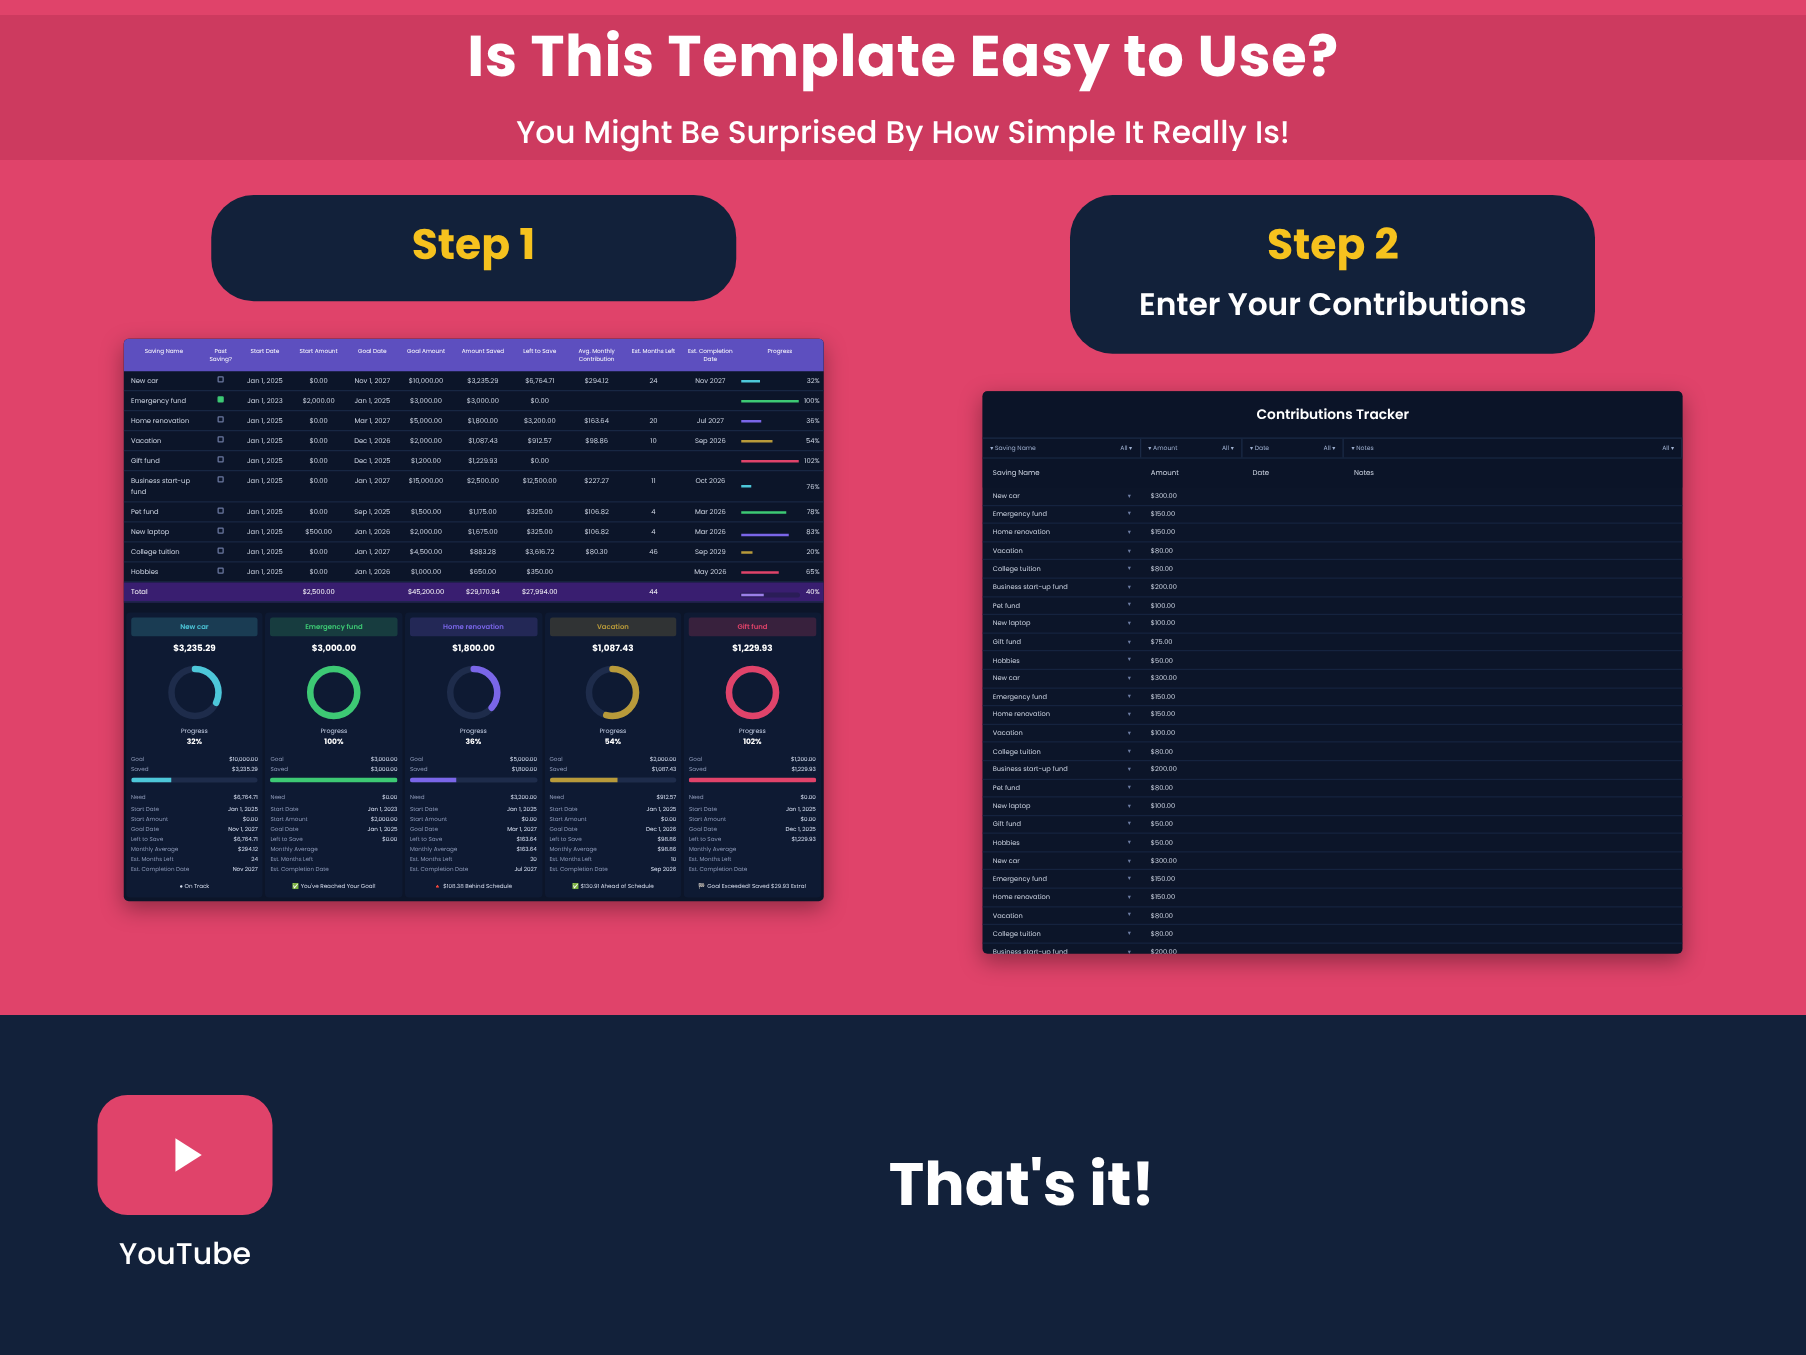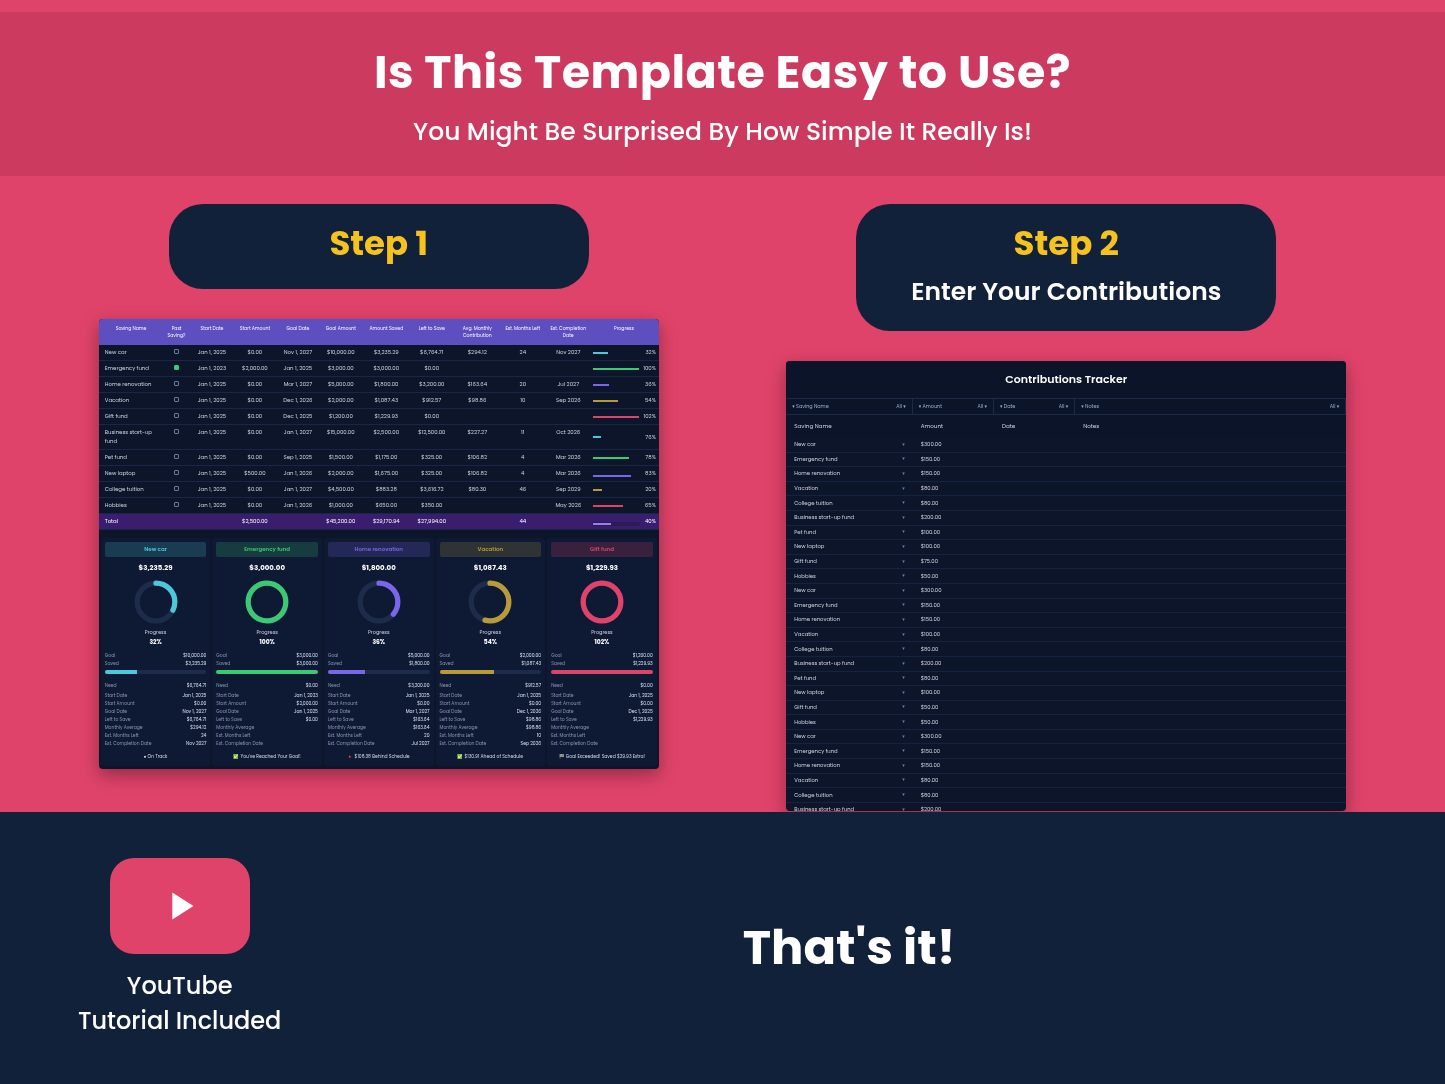--- a/index.html
+++ b/index.html
@@ -1,19 +1,19 @@
 <!DOCTYPE html>
 <html><head>
 <meta charset="utf-8">
 <style>
 *{margin:0;padding:0;box-sizing:border-box;font-family:"Poppins","Segoe UI",Arial,sans-serif}
 body{background:#e0436a;width:1445px;height:1084px;overflow:hidden}
 
 
-.hero{background:#cd3a5f;height:164px;margin-top:12px;display:flex;flex-direction:column;align-items:center;justify-content:center}
+.hero{background:#cd3a5f;height:116px;margin-top:12px;display:flex;flex-direction:column;align-items:center;justify-content:flex-start}
 .hero h1{color:#fff;font-size:46px;font-weight:700;letter-spacing:.5px}
 .hero h2{color:#fff;font-size:25px;font-weight:500;margin-top:6px}
 
 
 .steps{display:flex;gap:90px;justify-content:center;padding:28px 80px 0}
 .step{flex:1;display:flex;flex-direction:column;align-items:center}
 .step-head{background:#12213a;color:#fff;border-radius:34px;padding:14px 44px 20px;text-align:center;min-width:420px}
 .step-head .n{color:#f6c21e;font-size:34px;font-weight:700}
 .step-head .t{color:#fff;font-size:25px;font-weight:600;margin-top:4px}
 .shot{margin-top:30px;width:560px;height:450px;background:#0c1529;border-radius:4px;box-shadow:0 6px 18px rgba(0,0,0,.35);overflow:hidden;position:relative;font-size:5.4px;color:#cfd6e4}
@@ -782,18 +782,17 @@
 </div>
 
 <div class="footer">
   <div class="yt">
     <div class="yt-btn">
       <svg viewBox="0 0 24 24">
           <path fill="#fff" d="M8 5v14l11-7z"></path>
         </svg>
     </div>
     <div class="l1">YouTube</div>
-    <div class="l1">Tutorial Included</div>
   </div>
   <div class="mid">
     <div class="t1">That's it!</div>
   </div>
 </div>
 
 </body></html>

